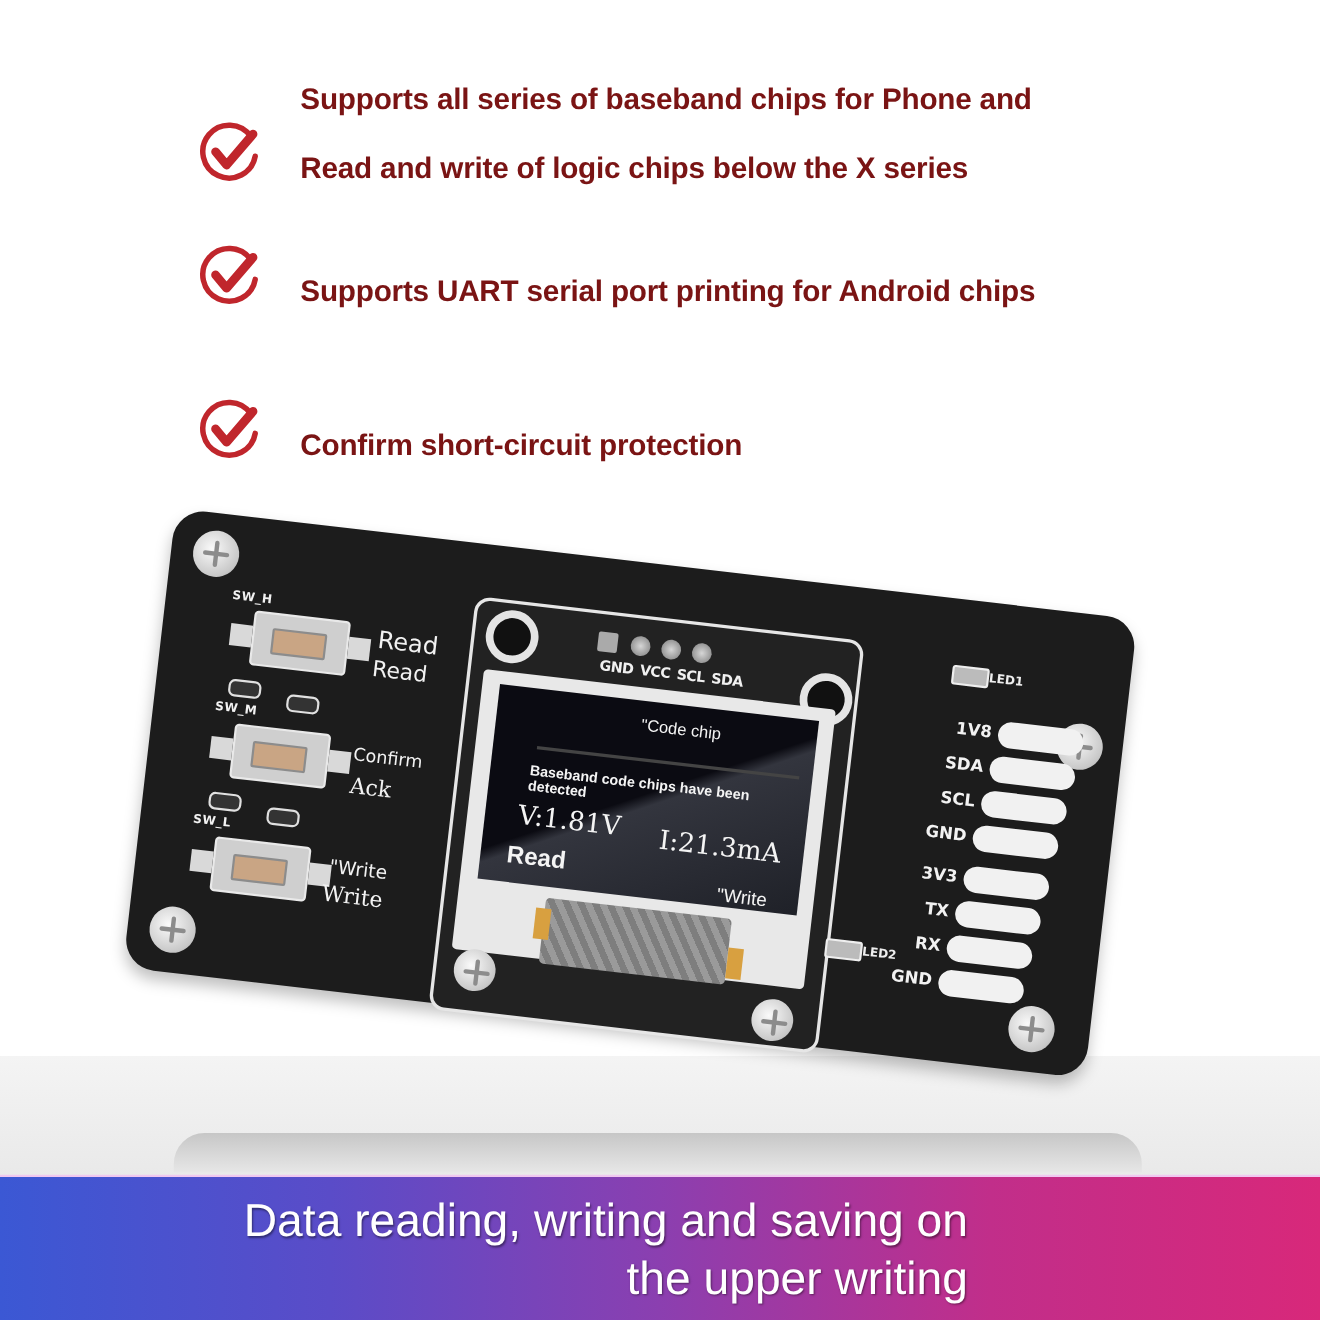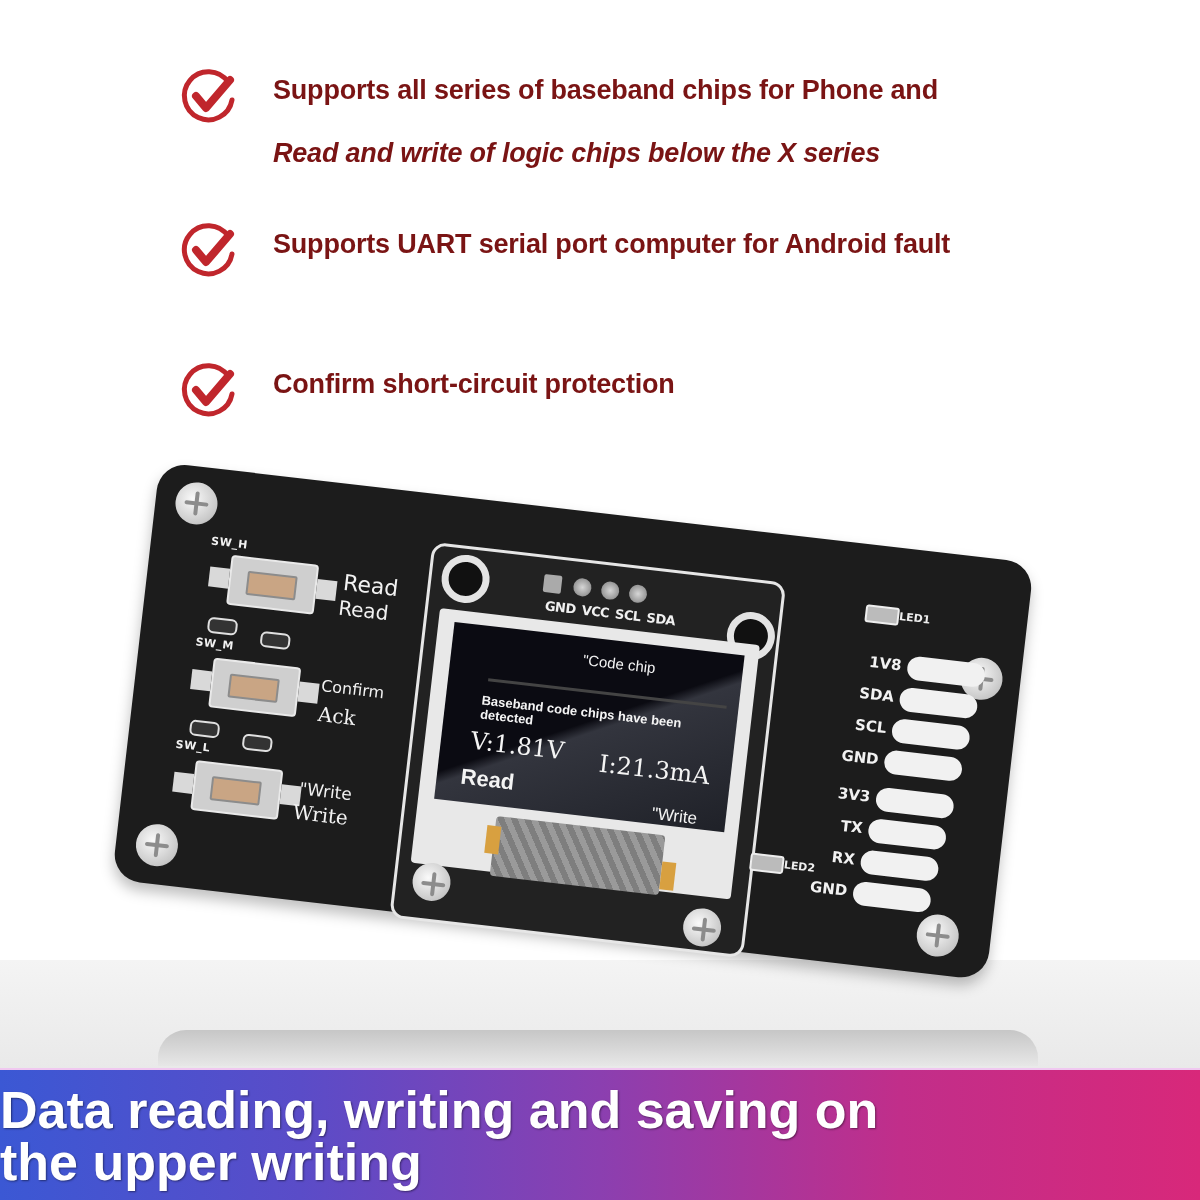--- a/index.html
+++ b/index.html
@@ -2,29 +2,29 @@
 <html><head>
 <meta charset="utf-8">
 <style>
   html, body { margin: 0; padding: 0; }
   body {
     width: 1200px; height: 1200px; overflow: hidden; position: relative;
     background: #ffffff;
     font-family: "Liberation Sans", "DejaVu Sans", sans-serif;
   }
   .features { position: absolute; left: 0; top: 0; width: 1200px; height: 450px; }
-  .feature { position: absolute; left: 178px; display: flex; align-items: flex-start; }
+  .feature { position: absolute; left: 178px; display: flex; align-items: flex-end; }
   .check {
     width: 62px; height: 62px; flex: none; margin-right: 33px; margin-top: -8px;
   }
   .feature-text {
     color: #7a1414; font-weight: bold; font-size: 27px; line-height: 33px;
     letter-spacing: -0.2px; width: 720px;
   }
-  .feature-text .line2 { display: block; font-style: italic; }
+  .feature-text .line2 { display: block; }
   #f1 { top: 74px; }
   #f1 .line2 { margin-top: 30px; }
   #f2 { top: 228px; }
   #f3 { top: 368px; }
 
   
   .floor {
     position: absolute; left: 0; top: 960px; width: 1200px; height: 110px;
     background: linear-gradient(#f4f4f4, #e9e9e9);
   }
@@ -129,22 +129,22 @@
   }
   .led-label { position: absolute; color: #eee; font-weight: bold; font-size: 11px; font-family: "DejaVu Sans", sans-serif; }
 
   
   .banner {
     position: absolute; left: 0; top: 1068px; width: 1200px; height: 132px;
     background: linear-gradient(90deg, #3b58d4 0%, #5a4cc8 25%, #8b3fb0 50%, #c12e8a 75%, #d8287a 100%);
     border-top: 2px solid #f0c8f0;
   }
   .banner-text {
-    position: absolute; left: 0; top: 14px; width: 880px; text-align: left;
-    color: #ffffff; font-weight: bold; font-size: 52px; line-height: 52px;
+    position: absolute; left: 0; top: 14px; width: 880px; text-align: right;
+    color: #ffffff; font-weight: normal; font-size: 42px; line-height: 52px;
     text-shadow: 1px 1px 2px rgba(0,0,0,0.45);
   }
 </style>
 </head>
 <body>
 
 <div class="features">
   <div class="feature" id="f1">
     <svg class="check" viewBox="0 0 62 62">
       <path d="M50 16 A24 24 0 1 0 54 34" fill="none" stroke="#c0262c" stroke-width="5" stroke-linecap="round"></path>
@@ -154,21 +154,21 @@
       <span>Supports all series of baseband chips for Phone and</span>
       <span class="line2">Read and write of logic chips below the X series</span>
     </div>
   </div>
   <div class="feature" id="f2">
     <svg class="check" viewBox="0 0 62 62">
       <path d="M50 16 A24 24 0 1 0 54 34" fill="none" stroke="#c0262c" stroke-width="5" stroke-linecap="round"></path>
       <path d="M18 30 L28 42 L52 14" fill="none" stroke="#c0262c" stroke-width="8" stroke-linecap="round" stroke-linejoin="round"></path>
     </svg>
     <div class="feature-text">
-      <span>Supports UART serial port computer for Android fault</span>
+      <span>Supports UART serial port printing for Android chips</span>
     </div>
   </div>
   <div class="feature" id="f3">
     <svg class="check" viewBox="0 0 62 62">
       <path d="M50 16 A24 24 0 1 0 54 34" fill="none" stroke="#c0262c" stroke-width="5" stroke-linecap="round"></path>
       <path d="M18 30 L28 42 L52 14" fill="none" stroke="#c0262c" stroke-width="8" stroke-linecap="round" stroke-linejoin="round"></path>
     </svg>
     <div class="feature-text">
       <span>Confirm short-circuit protection</span>
     </div>

